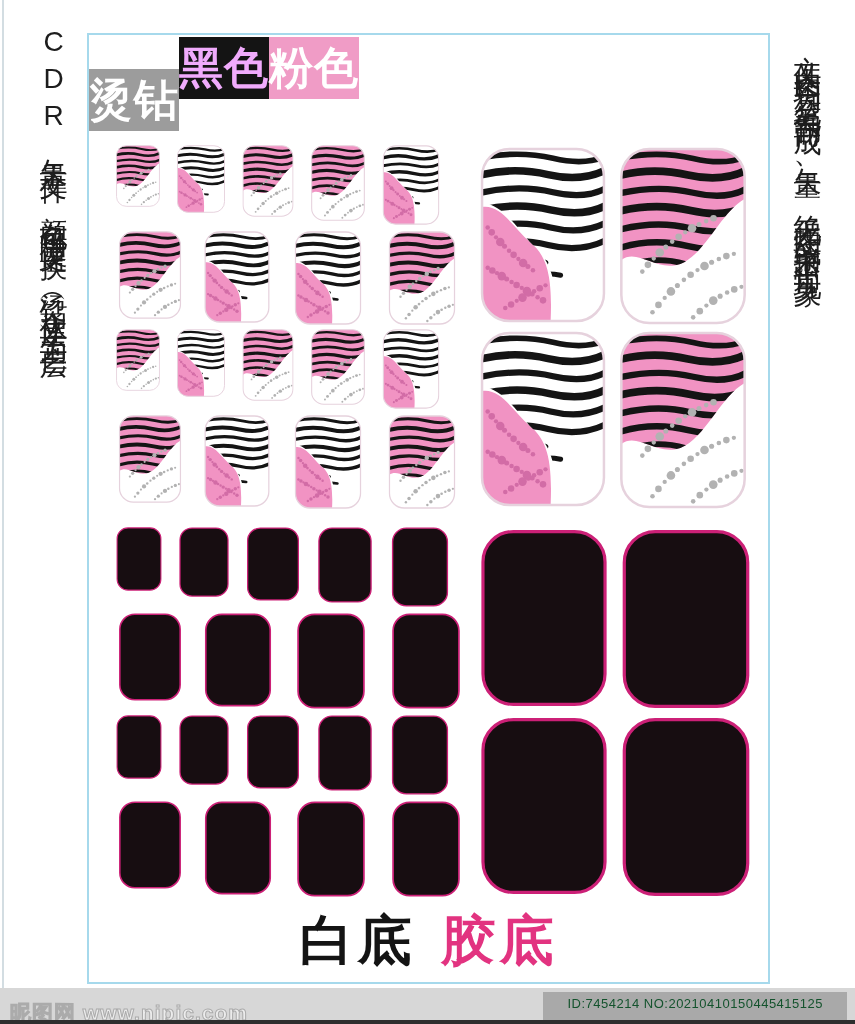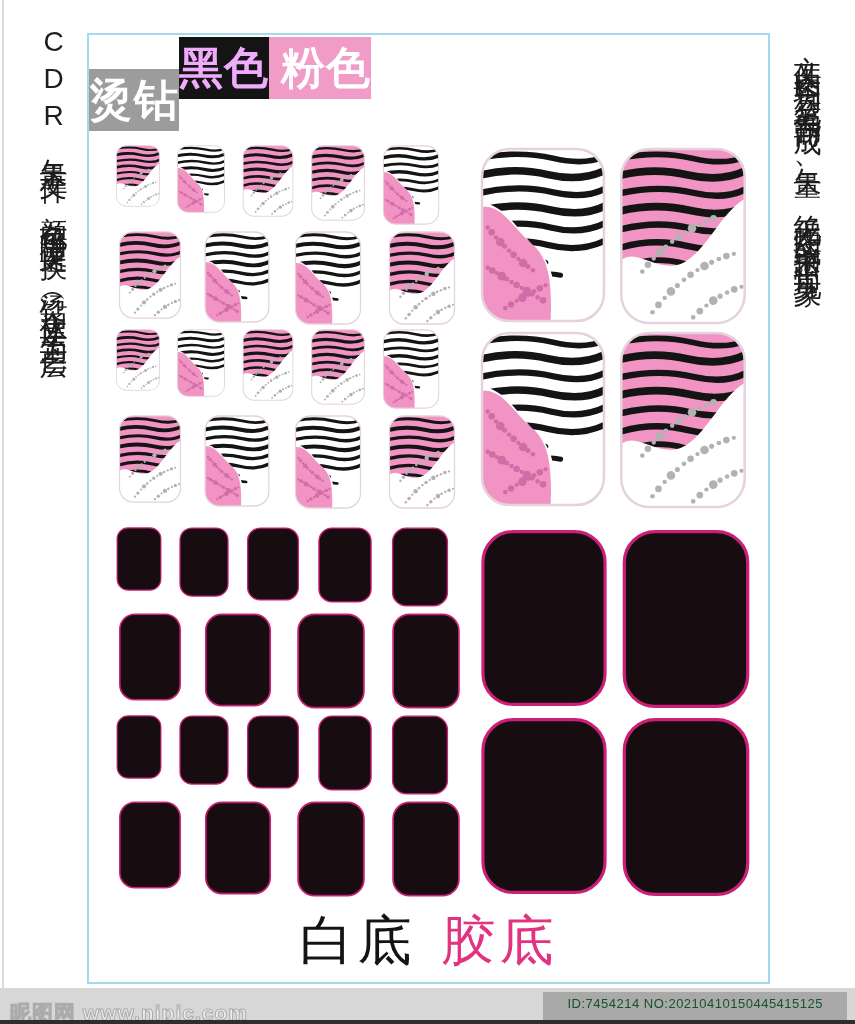--- a/index.html
+++ b/index.html
@@ -19,21 +19,21 @@
   .sheet{position:absolute;left:112px;top:145px;width:648px;display:flex;flex-direction:column;}
   .set{display:flex;align-items:flex-start;margin-bottom:4px;}
   .set:nth-child(2){margin-bottom:18px;}
   .set:nth-child(3){margin-bottom:6px;}
   .block-left{width:360px;flex:none;}
   .row{display:flex;align-items:flex-start;gap:9px;}
   .row-md{margin-top:6px;}
   .block-right{display:flex;gap:8px;margin-left:6px;padding-top:2px;}
   .nail{display:block;flex:none;}
   .bottom-label{position:absolute;left:87px;top:905px;width:683px;text-align:center;
-                font-size:54px;font-weight:400;letter-spacing:4px;}
+                font-size:54px;font-weight:700;letter-spacing:4px;}
   .bottom-label .lbl-white{color:#141414;}
   .bottom-label .lbl-glue{margin-left:26px;}
   .bottom-bar{position:absolute;left:0;top:988px;width:855px;height:32px;background:#d7d7d7;}
   .watermark{position:absolute;left:10px;top:11px;font-size:21px;font-weight:700;
              color:#ececec;-webkit-text-stroke:1px #ababab;letter-spacing:1px;}
   .id-badge{position:absolute;right:8px;top:4px;height:40px;line-height:24px;background:#a9a9a9;
             color:#14532d;font-size:13px;padding:0 24px;letter-spacing:0.5px;}
   .bottom-edge{position:absolute;left:0;top:1020px;width:855px;height:4px;background:#2e2e2e;}
   .svg-defs{position:absolute;width:0;height:0;overflow:hidden;}
 </style>
@@ -43,21 +43,21 @@
 <div class="canvas">
   <div class="edge-left"></div>
 
   <div class="side-note note-left">CDR矢量文件，颜色可随便更换，烫钻（立体层）为工艺层</div>
 
   <div class="frame"></div>
 
   <div class="header">
     <div class="seg" style="background: rgb(156, 156, 156); color: rgb(255, 255, 255); margin-top: 32px;">烫钻</div>
     <div class="seg" style="background: rgb(20, 20, 20); color: #f0abfc;">黑色</div>
-    <div class="seg" style="background: rgb(240, 156, 198); color: rgb(255, 255, 255); padding-left: 12px;">粉色</div>
+    <div class="seg" style="background: rgb(240, 156, 198); color: rgb(255, 255, 255);">粉色</div>
   </div>
 
   <svg class="svg-defs" id="defs-holder" aria-hidden="true">
       <symbol id="nail-A" viewBox="0 0 100 140">
   <clipPath id="cpA">
           <rect x="1.5" y="1.5" width="97" height="137" rx="22"></rect>
         </clipPath>
   <clipPath id="cpAp">
           <path d="M0,0H100V40C80,50,68,84,48,92C28,99,14,78,0,90Z"></path>
         </clipPath>

